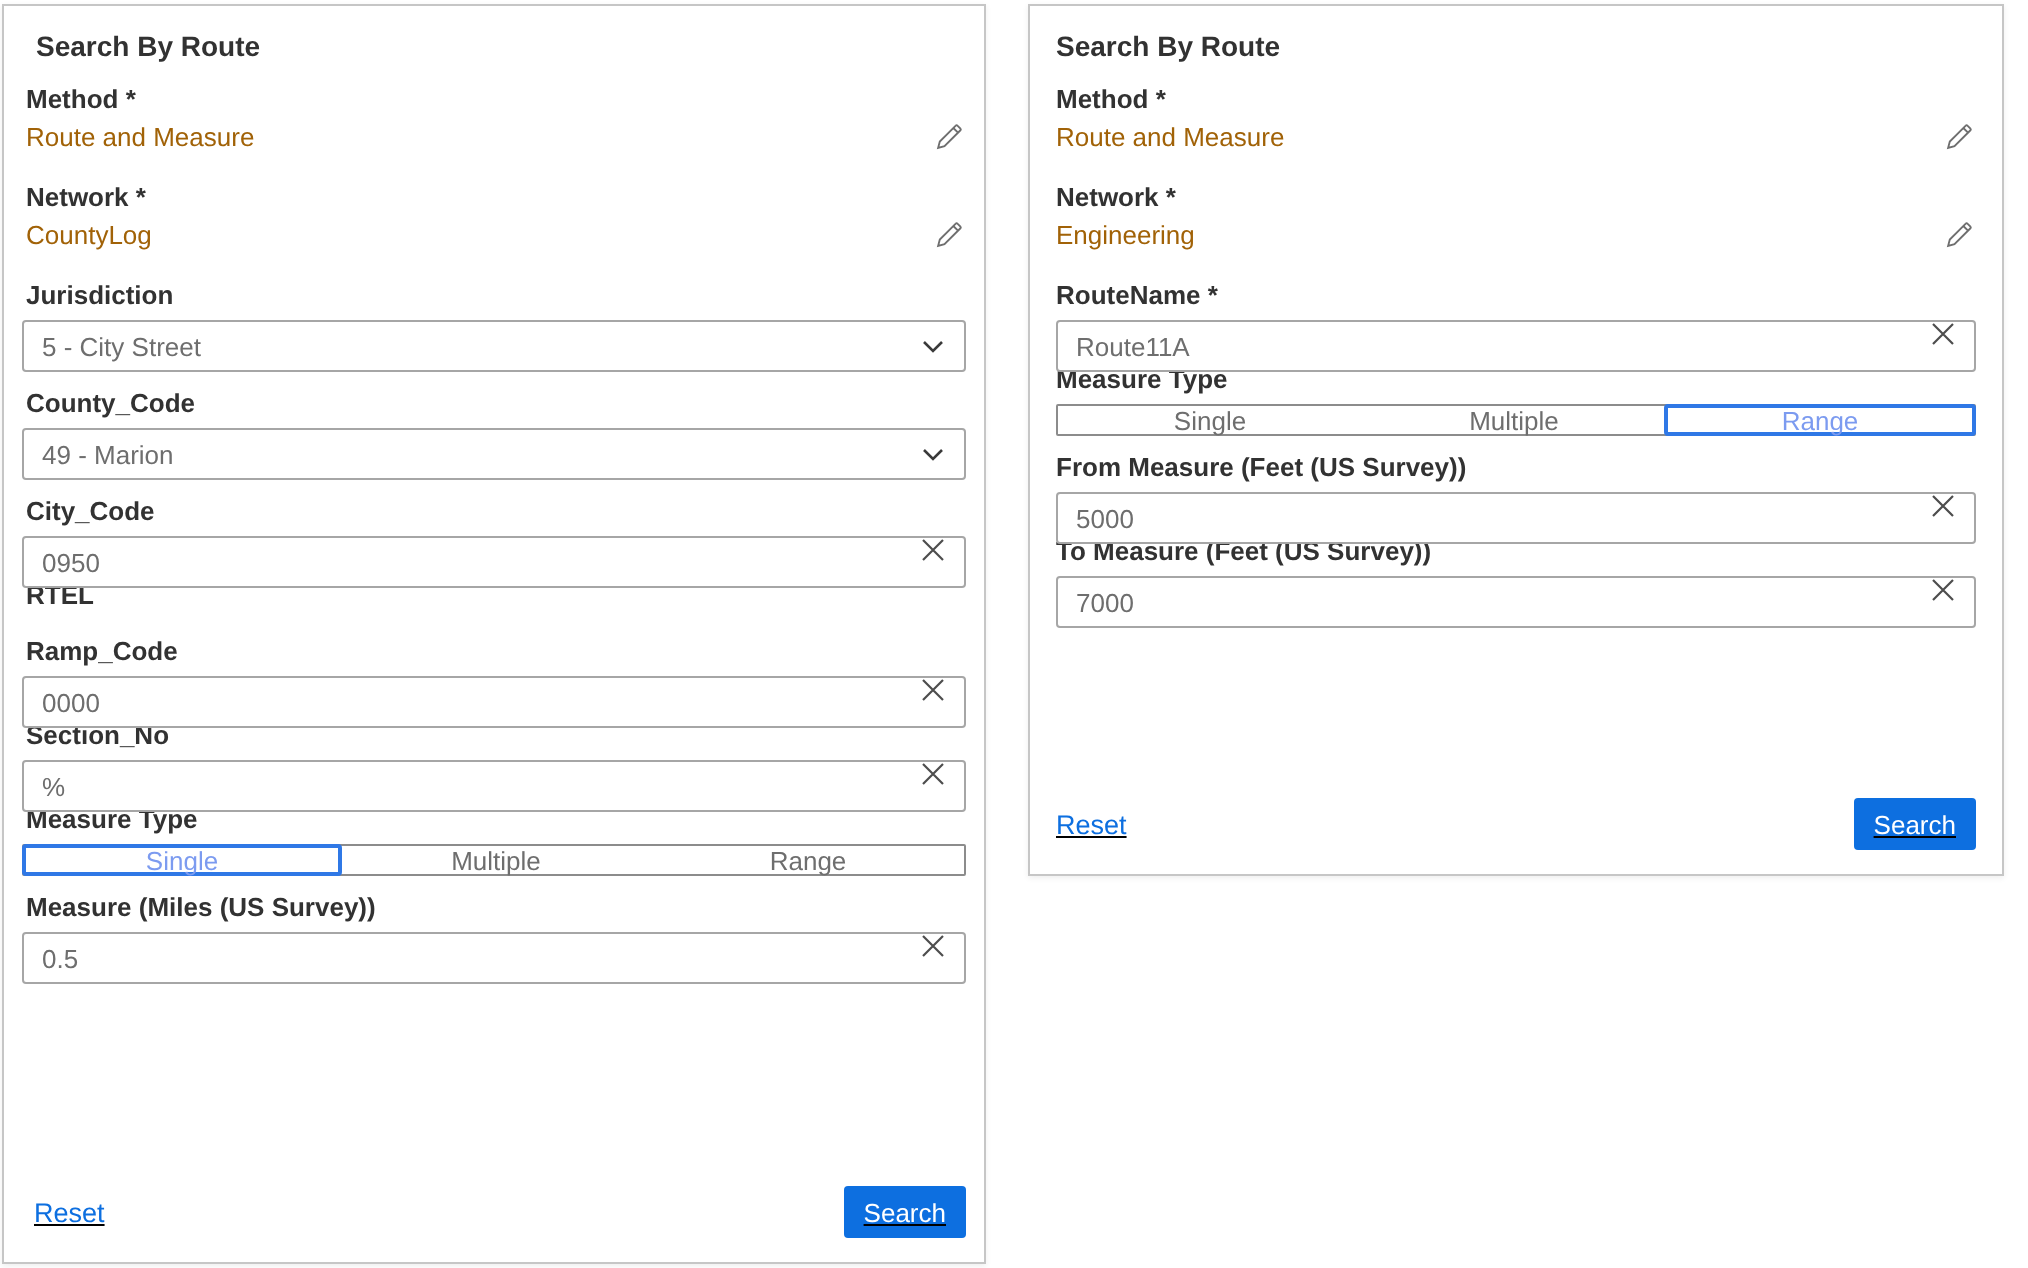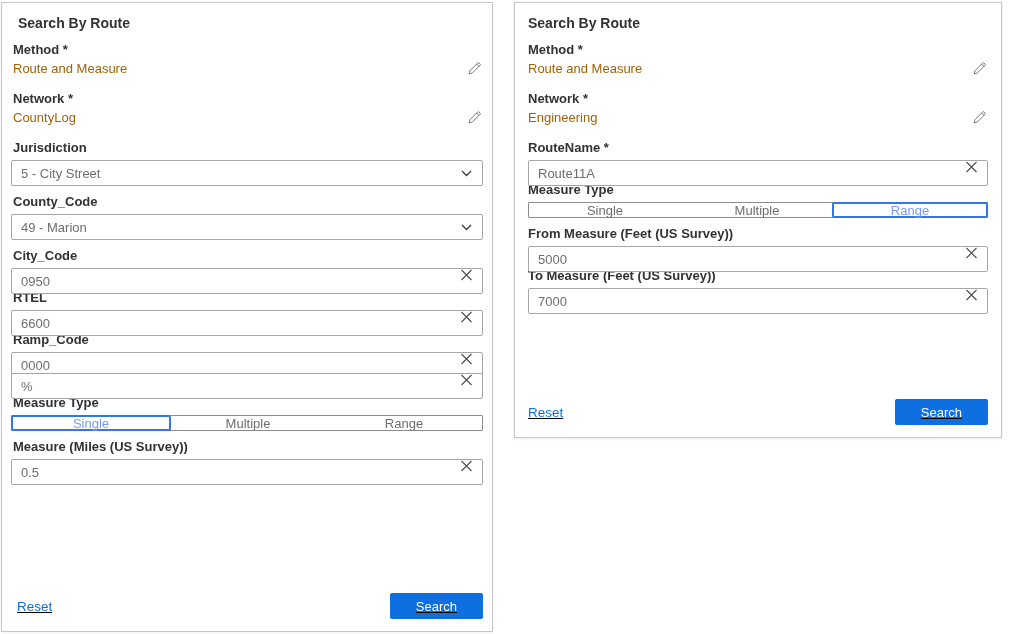--- a/index.html
+++ b/index.html
@@ -55,21 +55,21 @@
   }
   .segment.selected{
     border:2px solid #2f78e6;margin:-1px;position:relative;z-index:1;border-radius:2px;
   }
   .spacer{flex:1 1 auto;}
   .footer{display:flex;justify-content:space-between;align-items:center;text-decoration:underline;}
   .panel.left .footer{padding-left:6px;}
   .reset-link{font-size:13.5px;color:#0d6fe0;cursor:pointer;}
   .search-btn{
     background:#0d6fe0;color:#ffffff;border:none;border-radius:2px;height:26px;
-    padding:0 26px;font-family:"Liberation Sans",sans-serif;font-size:13px;cursor:pointer;text-align:right;
+    padding:0 10px;font-family:"Liberation Sans",sans-serif;font-size:13px;cursor:pointer;text-align:right;
   }
 </style>
 </head>
 <body>
 
 <div id="panels-root">
     <section class="panel left">
       <div class="panel-title">Search By Route</div>
       <div class="static-field">
         <div class="static-label">Method *</div>
@@ -110,31 +110,29 @@
         </div>
       </div>
       <div class="field">
         <div class="field-label">City_Code</div>
         <div class="control"><input class="text-input" type="text" value="0950" style=""><span class="clear-btn"><svg width="13" height="13" viewBox="0 0 13 13">
               <path d="M1.5 1.5l10 10M11.5 1.5l-10 10" stroke="#4d4d4d" stroke-width="1.1"></path>
             </svg></span></div>
       </div>
       <div class="field">
         <div class="field-label">RTEL</div>
-        <div class="control"><input class="text-input" type="text" value="6600" style=""><span class="clear-btn"><svg width="13" height="13" viewBox="0 0 13 13">
-              <path d="M1.5 1.5l10 10M11.5 1.5l-10 10" stroke="#4d4d4d" stroke-width="1.1"></path>
-            </svg></span></div>
       </div>
       <div class="field">
         <div class="field-label">Ramp_Code</div>
         <div class="control"><input class="text-input" type="text" value="0000" style=""><span class="clear-btn"><svg width="13" height="13" viewBox="0 0 13 13">
               <path d="M1.5 1.5l10 10M11.5 1.5l-10 10" stroke="#4d4d4d" stroke-width="1.1"></path>
             </svg></span></div>
       </div>
       <div class="field">
+        <div class="field-label">Section_No</div>
         <div class="control"><input class="text-input" type="text" value="%" style=""><span class="clear-btn"><svg width="13" height="13" viewBox="0 0 13 13">
               <path d="M1.5 1.5l10 10M11.5 1.5l-10 10" stroke="#4d4d4d" stroke-width="1.1"></path>
             </svg></span></div>
       </div>
       <div class="field">
         <div class="field-label">Measure Type</div>
         <div class="segmented">
           <div class="segment selected" style="border-color: rgb(47, 120, 230); color: rgb(124, 155, 240);">Single</div>
           <div class="segment">Multiple</div>
           <div class="segment">Range</div>

